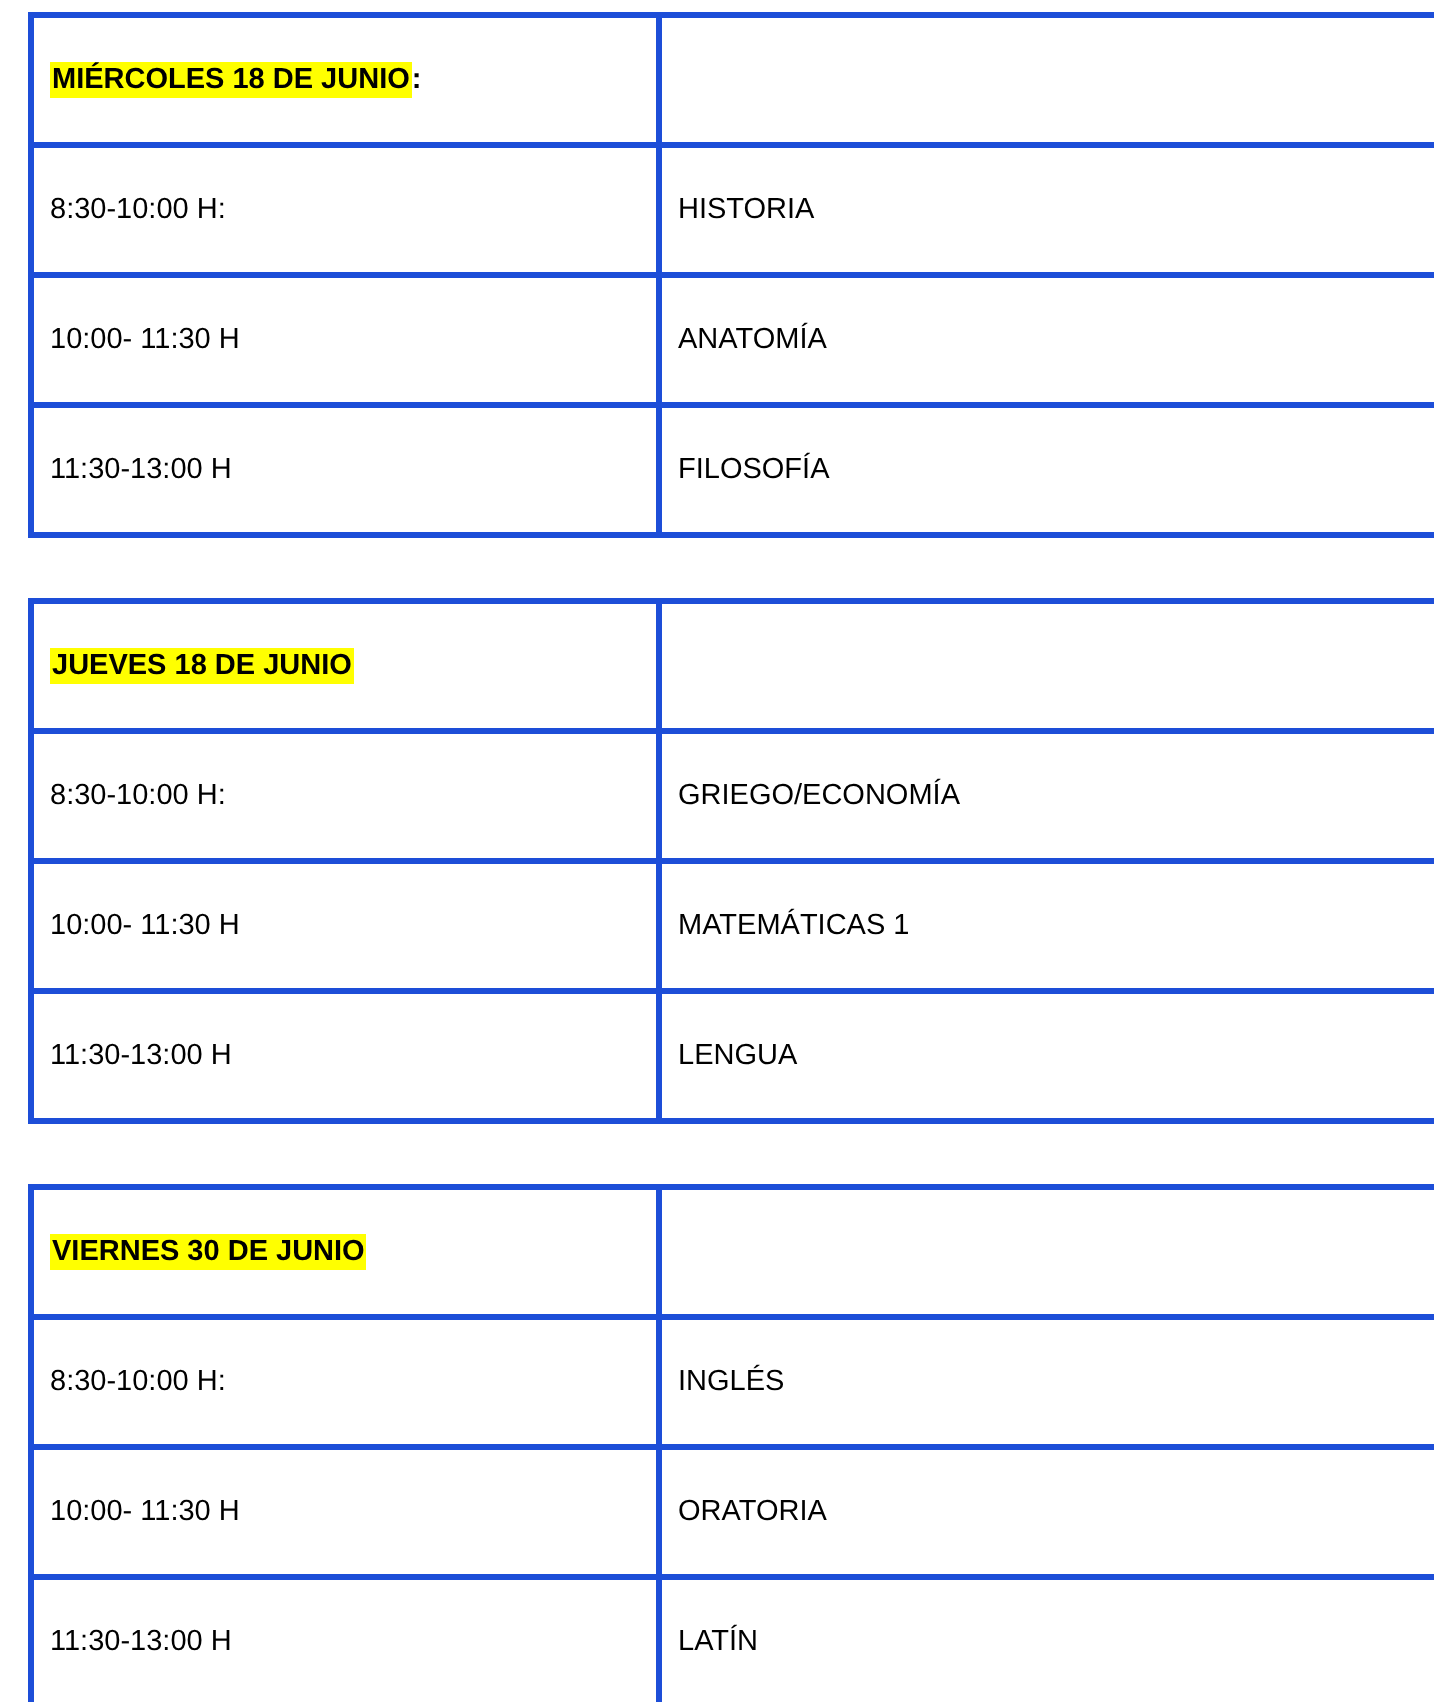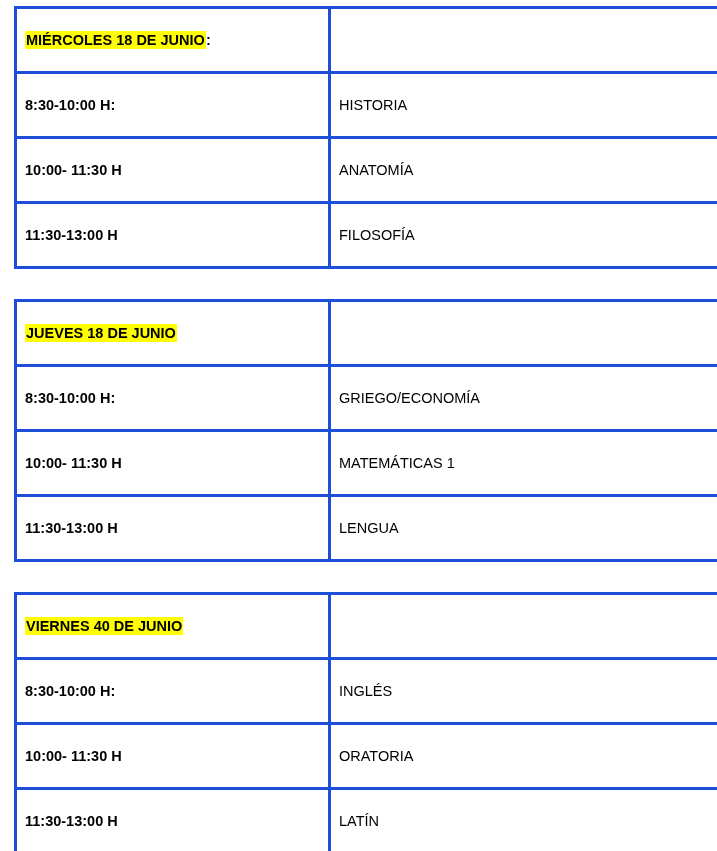--- a/index.html
+++ b/index.html
@@ -39,21 +39,21 @@
     width: 397px;
   }
   .day-cell {
     font-weight: bold;
   }
   .day-highlight {
     background: #ffff00;
     padding: 1px 1px;
   }
   .time-cell {
-    font-weight: bold;
+    font-weight: normal;
     font-size: 14px;
   }
   .subject-cell {
     font-weight: normal;
     font-size: 16px;
   }
   .empty-cell {
     font-size: 14px;
   }
 </style>
@@ -100,21 +100,21 @@
       <tr>
         <td class="col-time time-cell">11:30-13:00 H</td>
         <td class="col-subject subject-cell">LENGUA</td>
       </tr>
     </tbody>
   </table>
 
   <table class="schedule">
     <tbody>
       <tr>
-        <td class="col-time day-cell"><span class="day-highlight">VIERNES 40 DE JUNIO</span><span></span></td>
+        <td class="col-time day-cell"><span class="day-highlight">VIERNES 30 DE JUNIO</span><span></span></td>
         <td class="col-subject empty-cell"></td>
       </tr>
       <tr>
         <td class="col-time time-cell">8:30-10:00 H:</td>
         <td class="col-subject subject-cell">INGLÉS</td>
       </tr>
       <tr>
         <td class="col-time time-cell">10:00- 11:30 H</td>
         <td class="col-subject subject-cell">ORATORIA</td>
       </tr>

